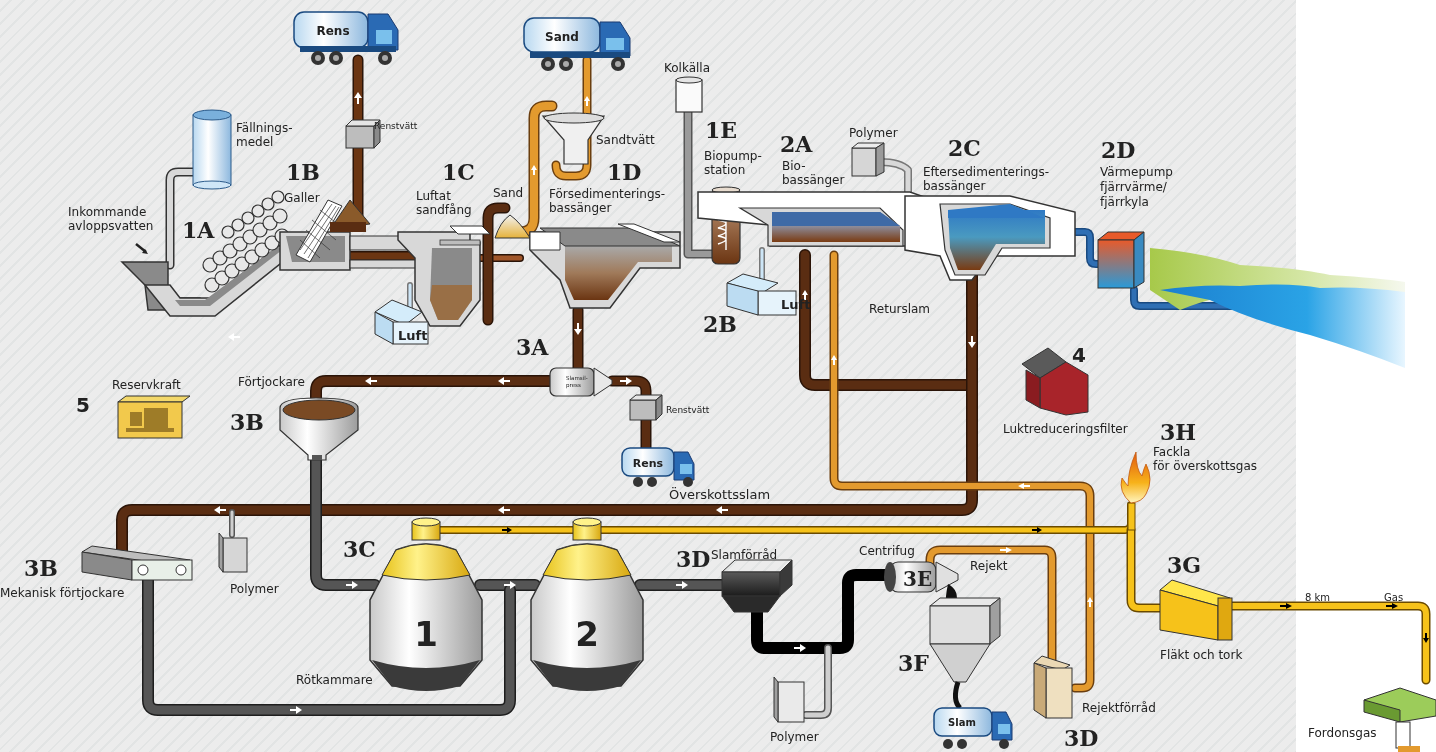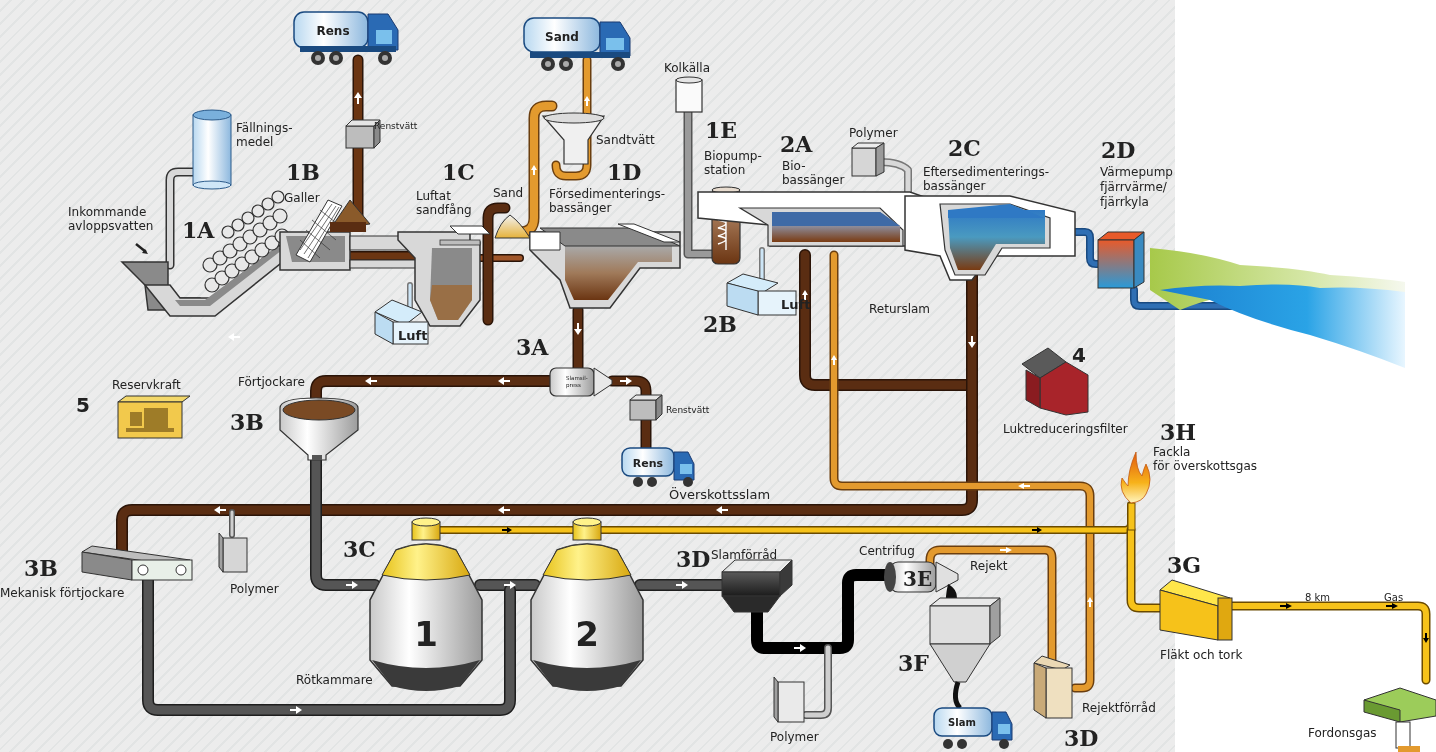--- a/index.html
+++ b/index.html
@@ -1,17 +1,17 @@
 <!DOCTYPE html>
 <html><head>
 <meta charset="utf-8">
 <style>
   html,body{margin:0;padding:0;}
   body{width:1436px;height:752px;overflow:hidden;font-family:"Liberation Sans",sans-serif;}
-  #stage{position:relative;width:1175px;height:752px;
+  #stage{position:relative;width:1296px;height:752px;
     background:repeating-linear-gradient(135deg,#ececec 0px,#ececec 7px,#e2e4e4 7px,#e2e4e4 9px);}
   svg#diagram{position:absolute;left:0;top:0;}
   .lbl{font-family:"DejaVu Sans",sans-serif;fill:#222;}
   .big{font-family:"DejaVu Serif",serif;font-weight:bold;fill:#222;}
   .num{font-family:"DejaVu Sans",sans-serif;font-weight:bold;fill:#222;}
 </style>
 </head>
 <body>
 
 <div id="stage">

